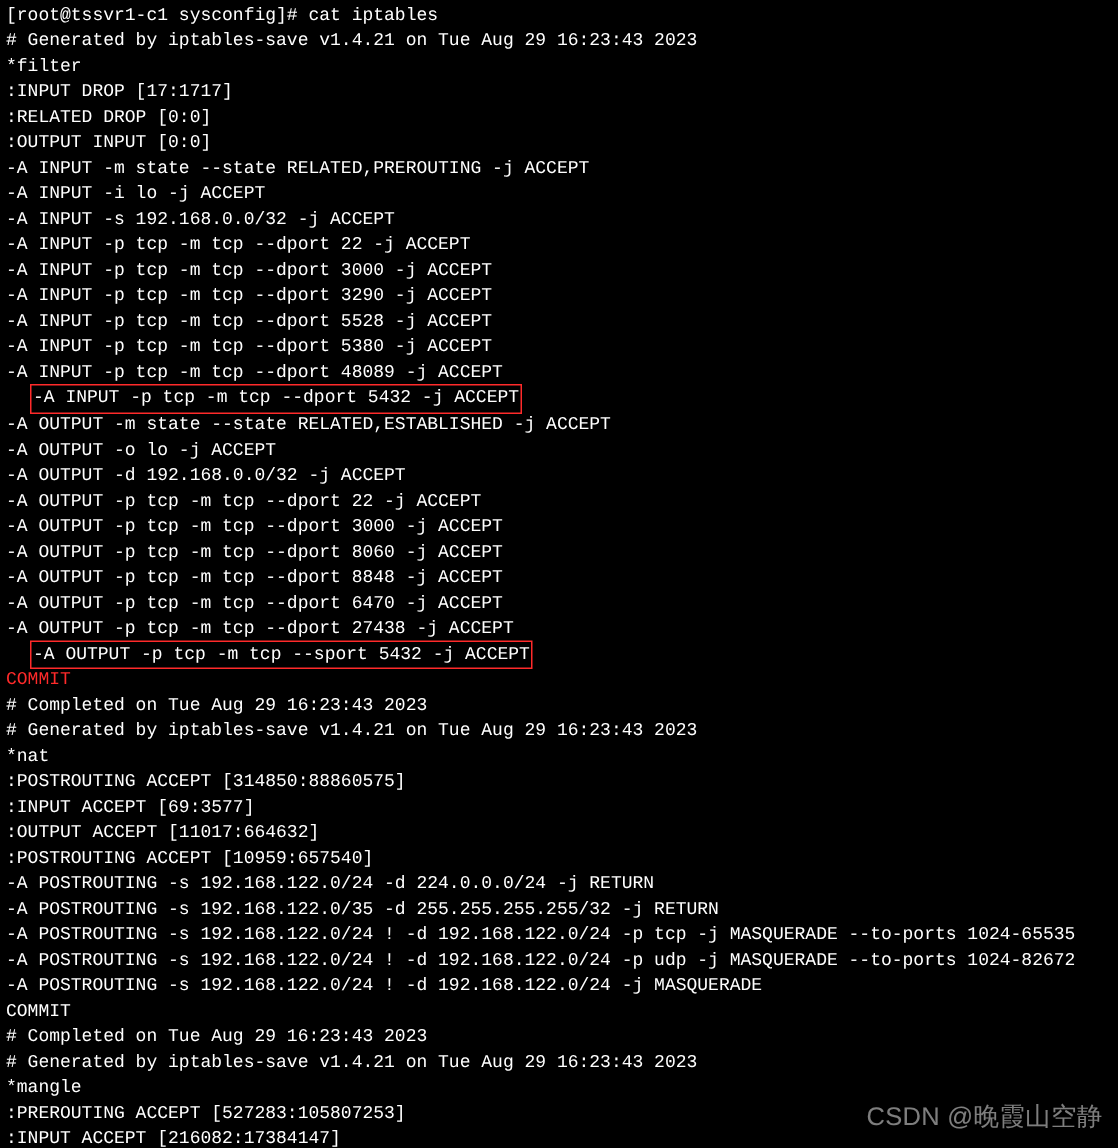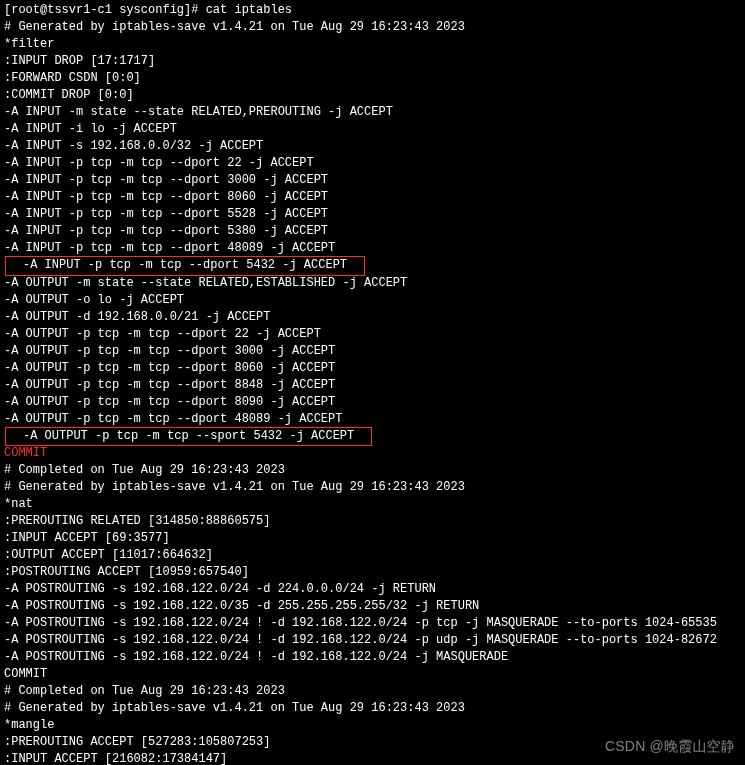--- a/index.html
+++ b/index.html
@@ -13,67 +13,67 @@
     width: 745px;
     height: 765px;
     overflow: hidden;
     position: relative;
   }
   .line { white-space: pre; }
   .red { color: #ff2a2a; }
   .highlight {
     border: 1px solid #ff2a2a;
     display: inline-block;
-    padding: 0 17px;
-    margin: -1px 1px;
+    padding: 0 1px;
+    margin: -1px 16px;
   }
   .watermark {
     position: absolute;
     right: 10px;
     bottom: 8px;
     color: rgba(230,230,230,0.55);
     font-family: Arial, sans-serif;
-    font-size: 14px;
+    font-size: 17px;
     letter-spacing: 0.2px;
   }
 </style>
 </head>
 <body>
 
 <div class="line">[root@tssvr1-c1 sysconfig]# cat iptables</div>
 <div class="line"># Generated by iptables-save v1.4.21 on Tue Aug 29 16:23:43 2023</div>
 <div class="line">*filter</div>
 <div class="line">:INPUT DROP [17:1717]</div>
-<div class="line">:FORWARD CSDN [0:0]</div>
-<div class="line">:COMMIT DROP [0:0]</div>
+<div class="line">:RELATED DROP [0:0]</div>
+<div class="line">:OUTPUT INPUT [0:0]</div>
 <div class="line">-A INPUT -m state --state RELATED,PREROUTING -j ACCEPT</div>
 <div class="line">-A INPUT -i lo -j ACCEPT</div>
 <div class="line">-A INPUT -s 192.168.0.0/32 -j ACCEPT</div>
 <div class="line">-A INPUT -p tcp -m tcp --dport 22 -j ACCEPT</div>
 <div class="line">-A INPUT -p tcp -m tcp --dport 3000 -j ACCEPT</div>
-<div class="line">-A INPUT -p tcp -m tcp --dport 8060 -j ACCEPT</div>
+<div class="line">-A INPUT -p tcp -m tcp --dport 3290 -j ACCEPT</div>
 <div class="line">-A INPUT -p tcp -m tcp --dport 5528 -j ACCEPT</div>
 <div class="line">-A INPUT -p tcp -m tcp --dport 5380 -j ACCEPT</div>
 <div class="line">-A INPUT -p tcp -m tcp --dport 48089 -j ACCEPT</div>
 <div class="line"><span class="highlight">-A INPUT -p tcp -m tcp --dport 5432 -j ACCEPT</span></div>
 <div class="line">-A OUTPUT -m state --state RELATED,ESTABLISHED -j ACCEPT</div>
 <div class="line">-A OUTPUT -o lo -j ACCEPT</div>
-<div class="line">-A OUTPUT -d 192.168.0.0/21 -j ACCEPT</div>
+<div class="line">-A OUTPUT -d 192.168.0.0/32 -j ACCEPT</div>
 <div class="line">-A OUTPUT -p tcp -m tcp --dport 22 -j ACCEPT</div>
 <div class="line">-A OUTPUT -p tcp -m tcp --dport 3000 -j ACCEPT</div>
 <div class="line">-A OUTPUT -p tcp -m tcp --dport 8060 -j ACCEPT</div>
 <div class="line">-A OUTPUT -p tcp -m tcp --dport 8848 -j ACCEPT</div>
-<div class="line">-A OUTPUT -p tcp -m tcp --dport 8090 -j ACCEPT</div>
-<div class="line">-A OUTPUT -p tcp -m tcp --dport 48089 -j ACCEPT</div>
+<div class="line">-A OUTPUT -p tcp -m tcp --dport 6470 -j ACCEPT</div>
+<div class="line">-A OUTPUT -p tcp -m tcp --dport 27438 -j ACCEPT</div>
 <div class="line"><span class="highlight">-A OUTPUT -p tcp -m tcp --sport 5432 -j ACCEPT</span></div>
 <div class="line red">COMMIT</div>
 <div class="line"># Completed on Tue Aug 29 16:23:43 2023</div>
 <div class="line"># Generated by iptables-save v1.4.21 on Tue Aug 29 16:23:43 2023</div>
 <div class="line">*nat</div>
-<div class="line">:PREROUTING RELATED [314850:88860575]</div>
+<div class="line">:POSTROUTING ACCEPT [314850:88860575]</div>
 <div class="line">:INPUT ACCEPT [69:3577]</div>
 <div class="line">:OUTPUT ACCEPT [11017:664632]</div>
 <div class="line">:POSTROUTING ACCEPT [10959:657540]</div>
 <div class="line">-A POSTROUTING -s 192.168.122.0/24 -d 224.0.0.0/24 -j RETURN</div>
 <div class="line">-A POSTROUTING -s 192.168.122.0/35 -d 255.255.255.255/32 -j RETURN</div>
 <div class="line">-A POSTROUTING -s 192.168.122.0/24 ! -d 192.168.122.0/24 -p tcp -j MASQUERADE --to-ports 1024-65535</div>
 <div class="line">-A POSTROUTING -s 192.168.122.0/24 ! -d 192.168.122.0/24 -p udp -j MASQUERADE --to-ports 1024-82672</div>
 <div class="line">-A POSTROUTING -s 192.168.122.0/24 ! -d 192.168.122.0/24 -j MASQUERADE</div>
 <div class="line">COMMIT</div>
 <div class="line"># Completed on Tue Aug 29 16:23:43 2023</div>

